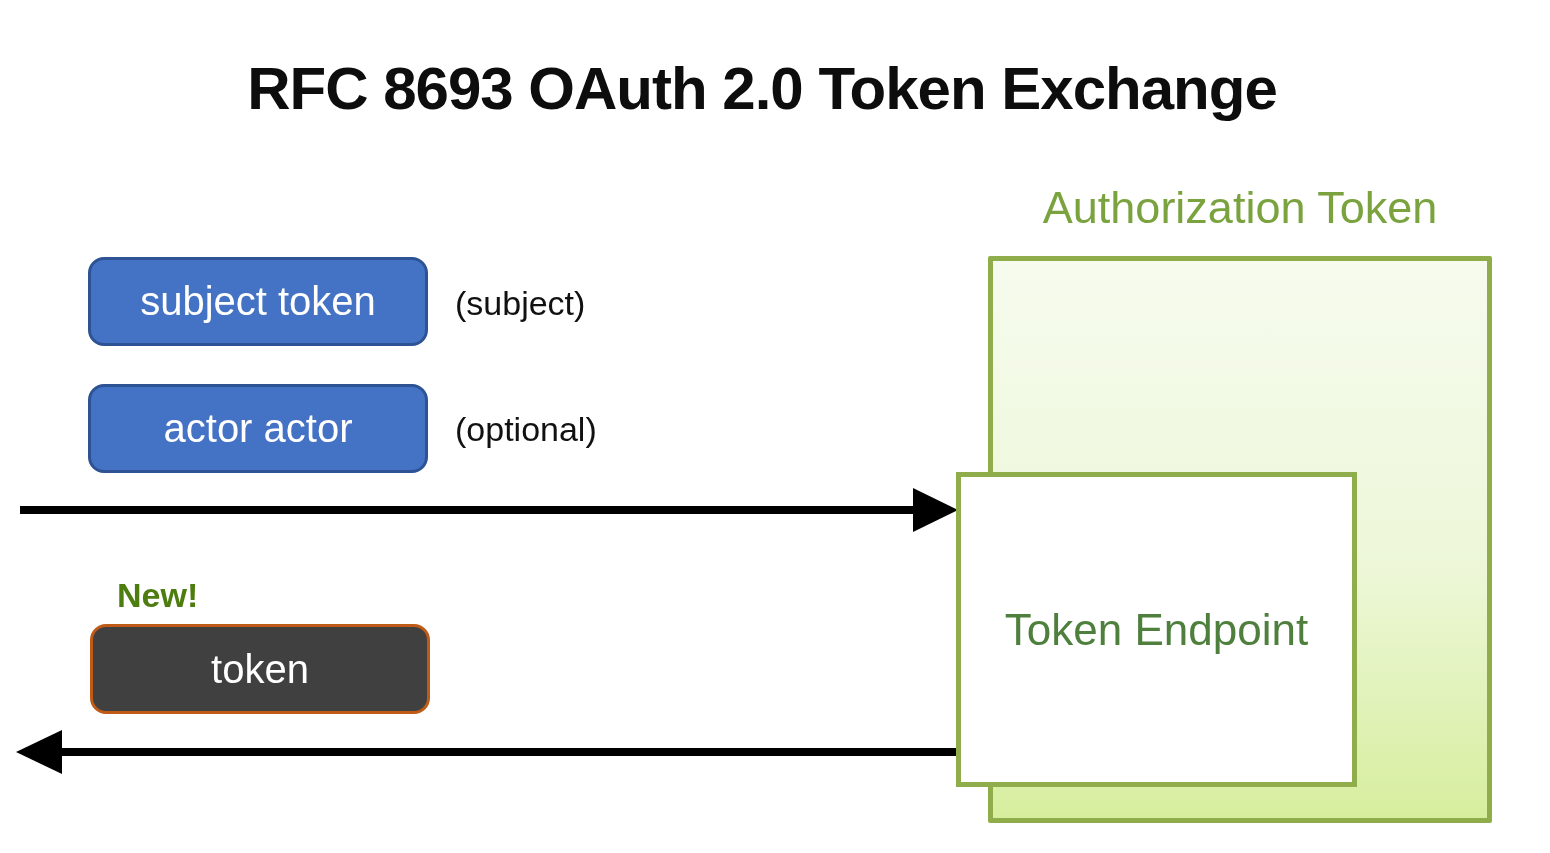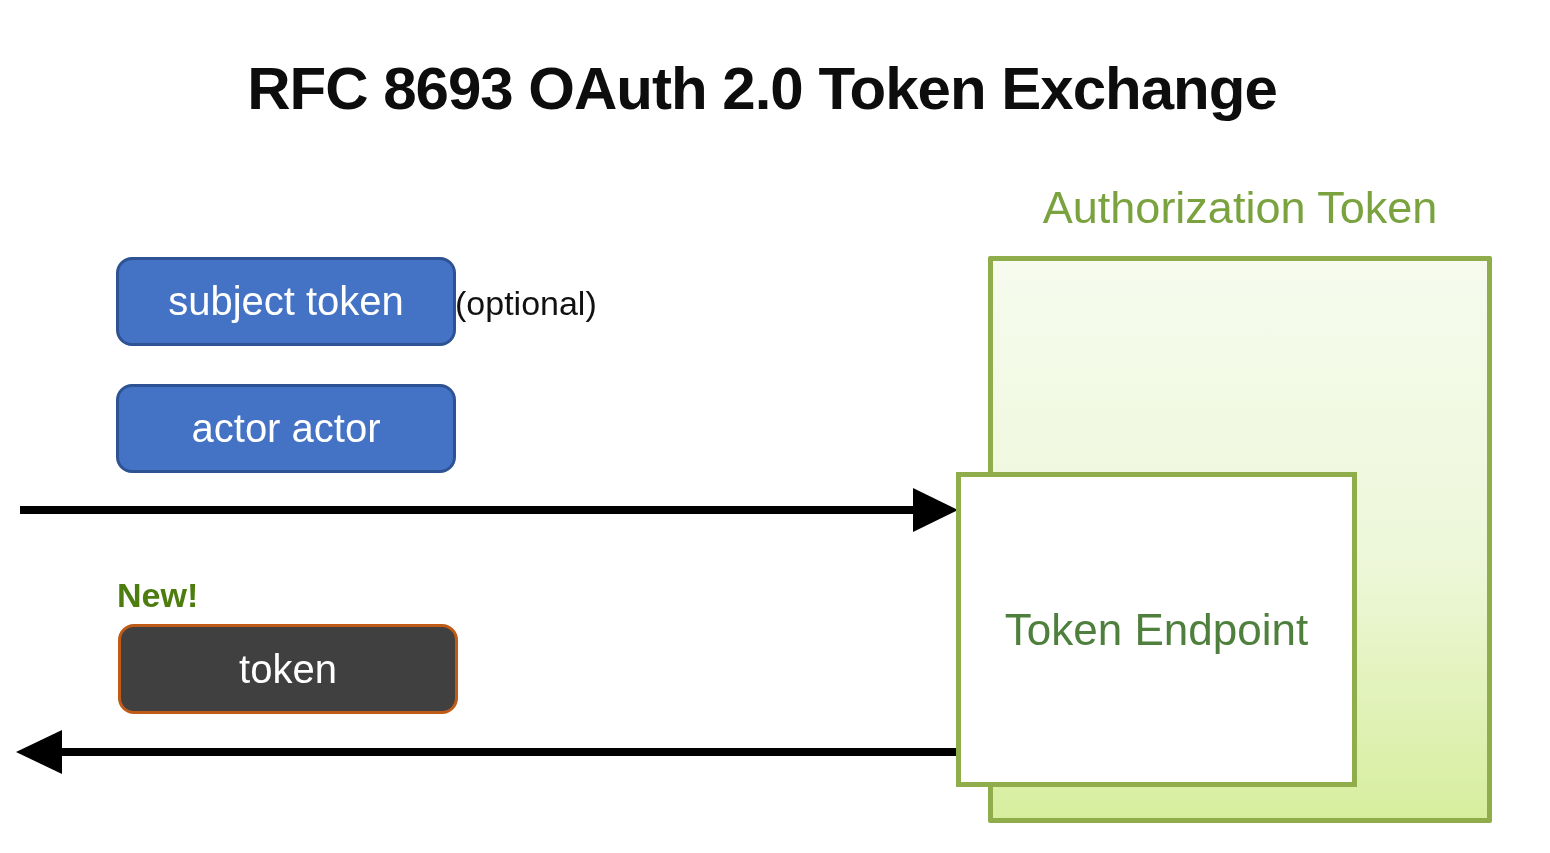--- a/index.html
+++ b/index.html
@@ -69,21 +69,20 @@
     left: 88px;
     width: 334px;
     height: 83px;
     border-radius: 16px;
     display: flex;
     align-items: center;
     justify-content: center;
     color: #ffffff;
     font-size: 40px;
     white-space: nowrap;
-    margin-left: 28px;
   }
   .pill-blue {
     background: #4472c4;
     border: 3px solid #2e5395;
   }
   .pill-orange {
     background: #404040;
     border: 3px solid #bf5b16;
   }
   .qualifier {
@@ -139,22 +138,23 @@
       <polygon points="16,752 62,730 62,774"></polygon>
     </g>
   </svg>
 
   <div class="endpoint-box">
     <span>Token Endpoint</span>
   </div>
 
   <div class="pill pill-blue" style="top: 257px;">subject token</div>
 
-  <div class="qualifier" style="top: 284px;">(optional)</div>
+  <div class="qualifier" style="top: 284px;">(subject)</div>
 
   <div class="pill pill-blue" style="top: 384px;">actor actor</div>
 
+  <div class="qualifier" style="top: 410px;">(optional)</div>
 
   <div class="new-badge">New!</div>
 
   <div class="pill pill-orange" style="top: 624px; left: 90px; height: 84px;">token</div>
 
 </div>
 
 </body></html>

